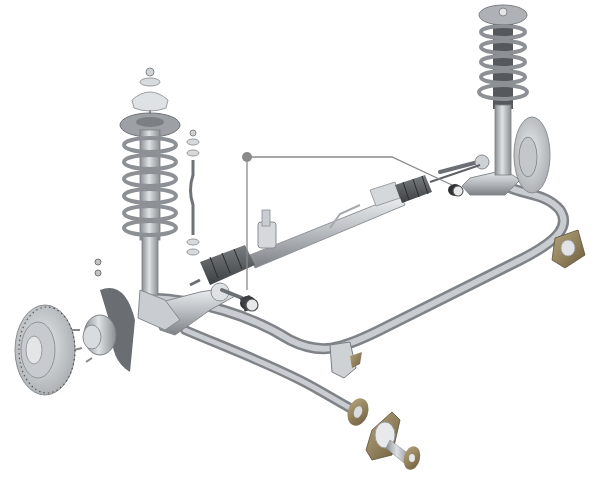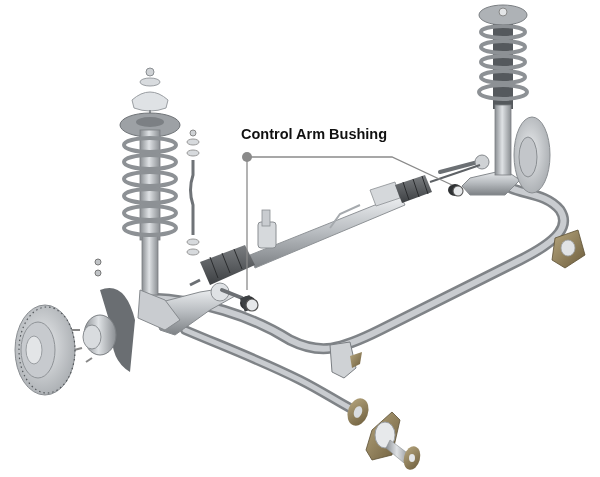--- a/index.html
+++ b/index.html
@@ -178,14 +178,13 @@
       <ellipse cx="528" cy="157" rx="9" ry="20" fill="#c3c6ca" stroke="#8a8e92"></ellipse>
     </g>
 
     <g fill="none" stroke="#8a8a8a" stroke-width="1.3">
       <polyline points="247,157 392,157 452,185"></polyline>
       <line x1="247" y1="157" x2="247" y2="290"></line>
     </g>
     <circle cx="247" cy="157" r="5" fill="#8a8a8a"></circle>
   </svg>
 
-  <div class="callout-label">Control Arm Bushing</div>
 </div>
 
 </body></html>

